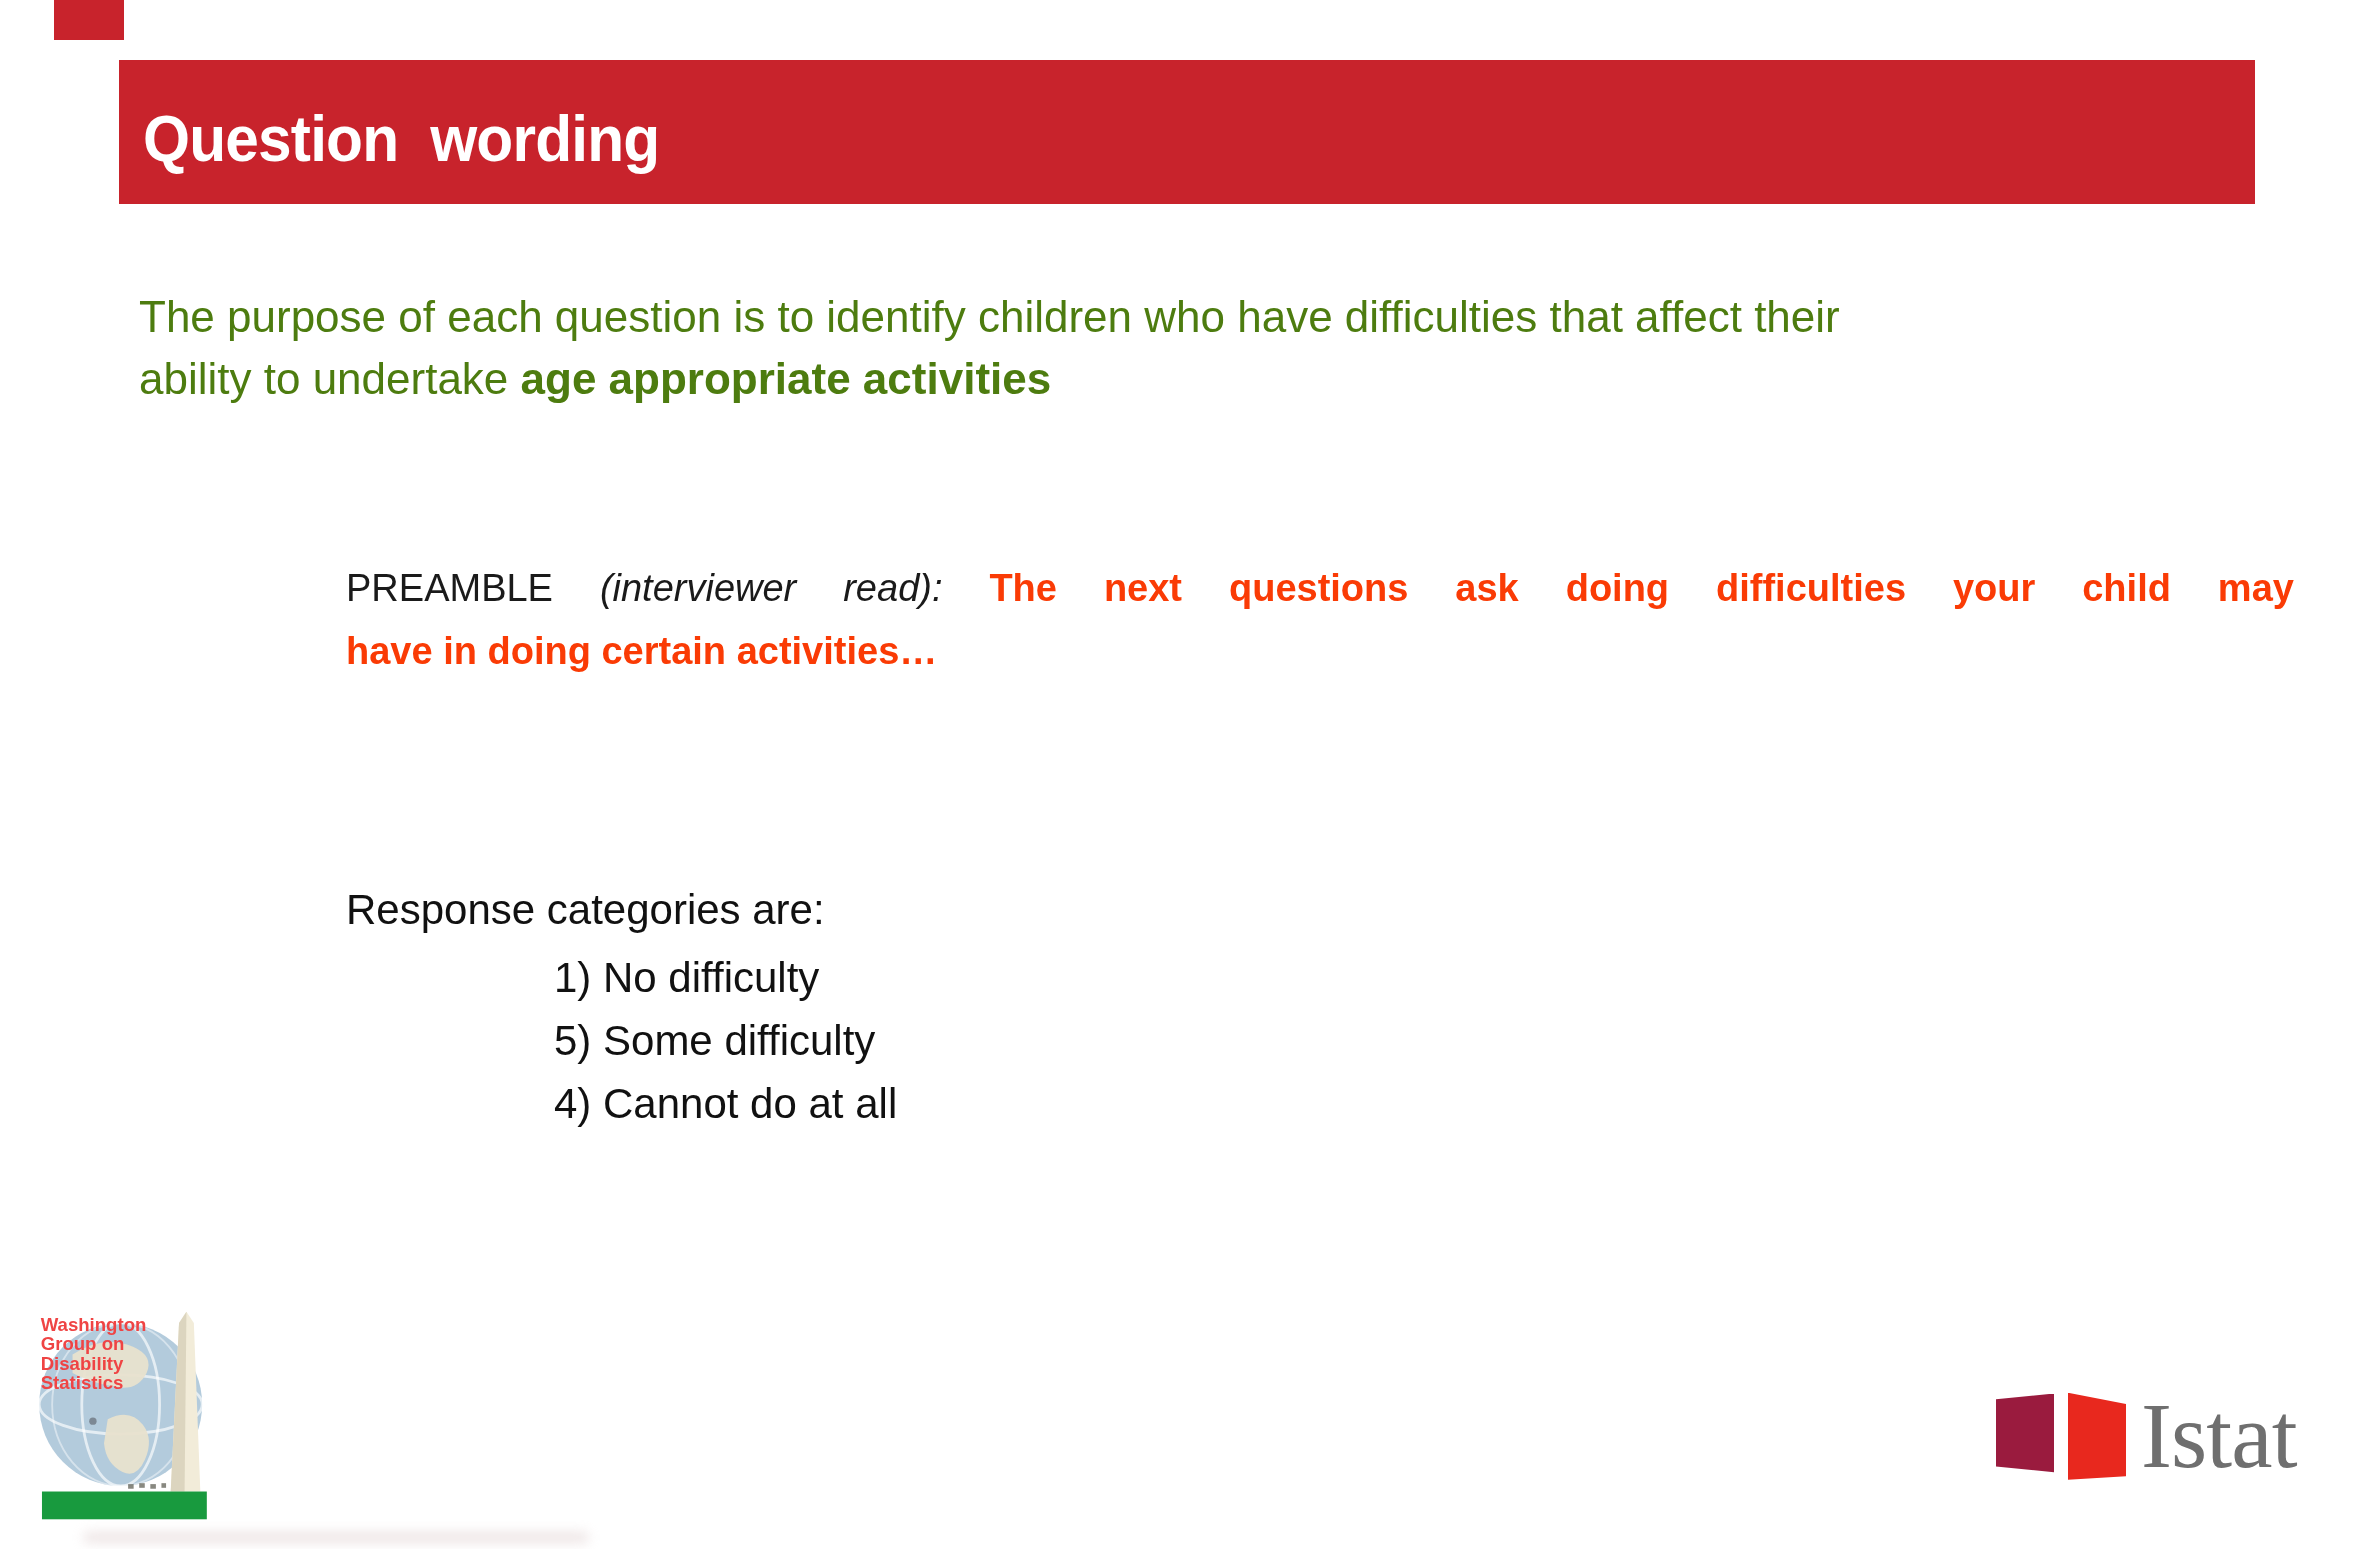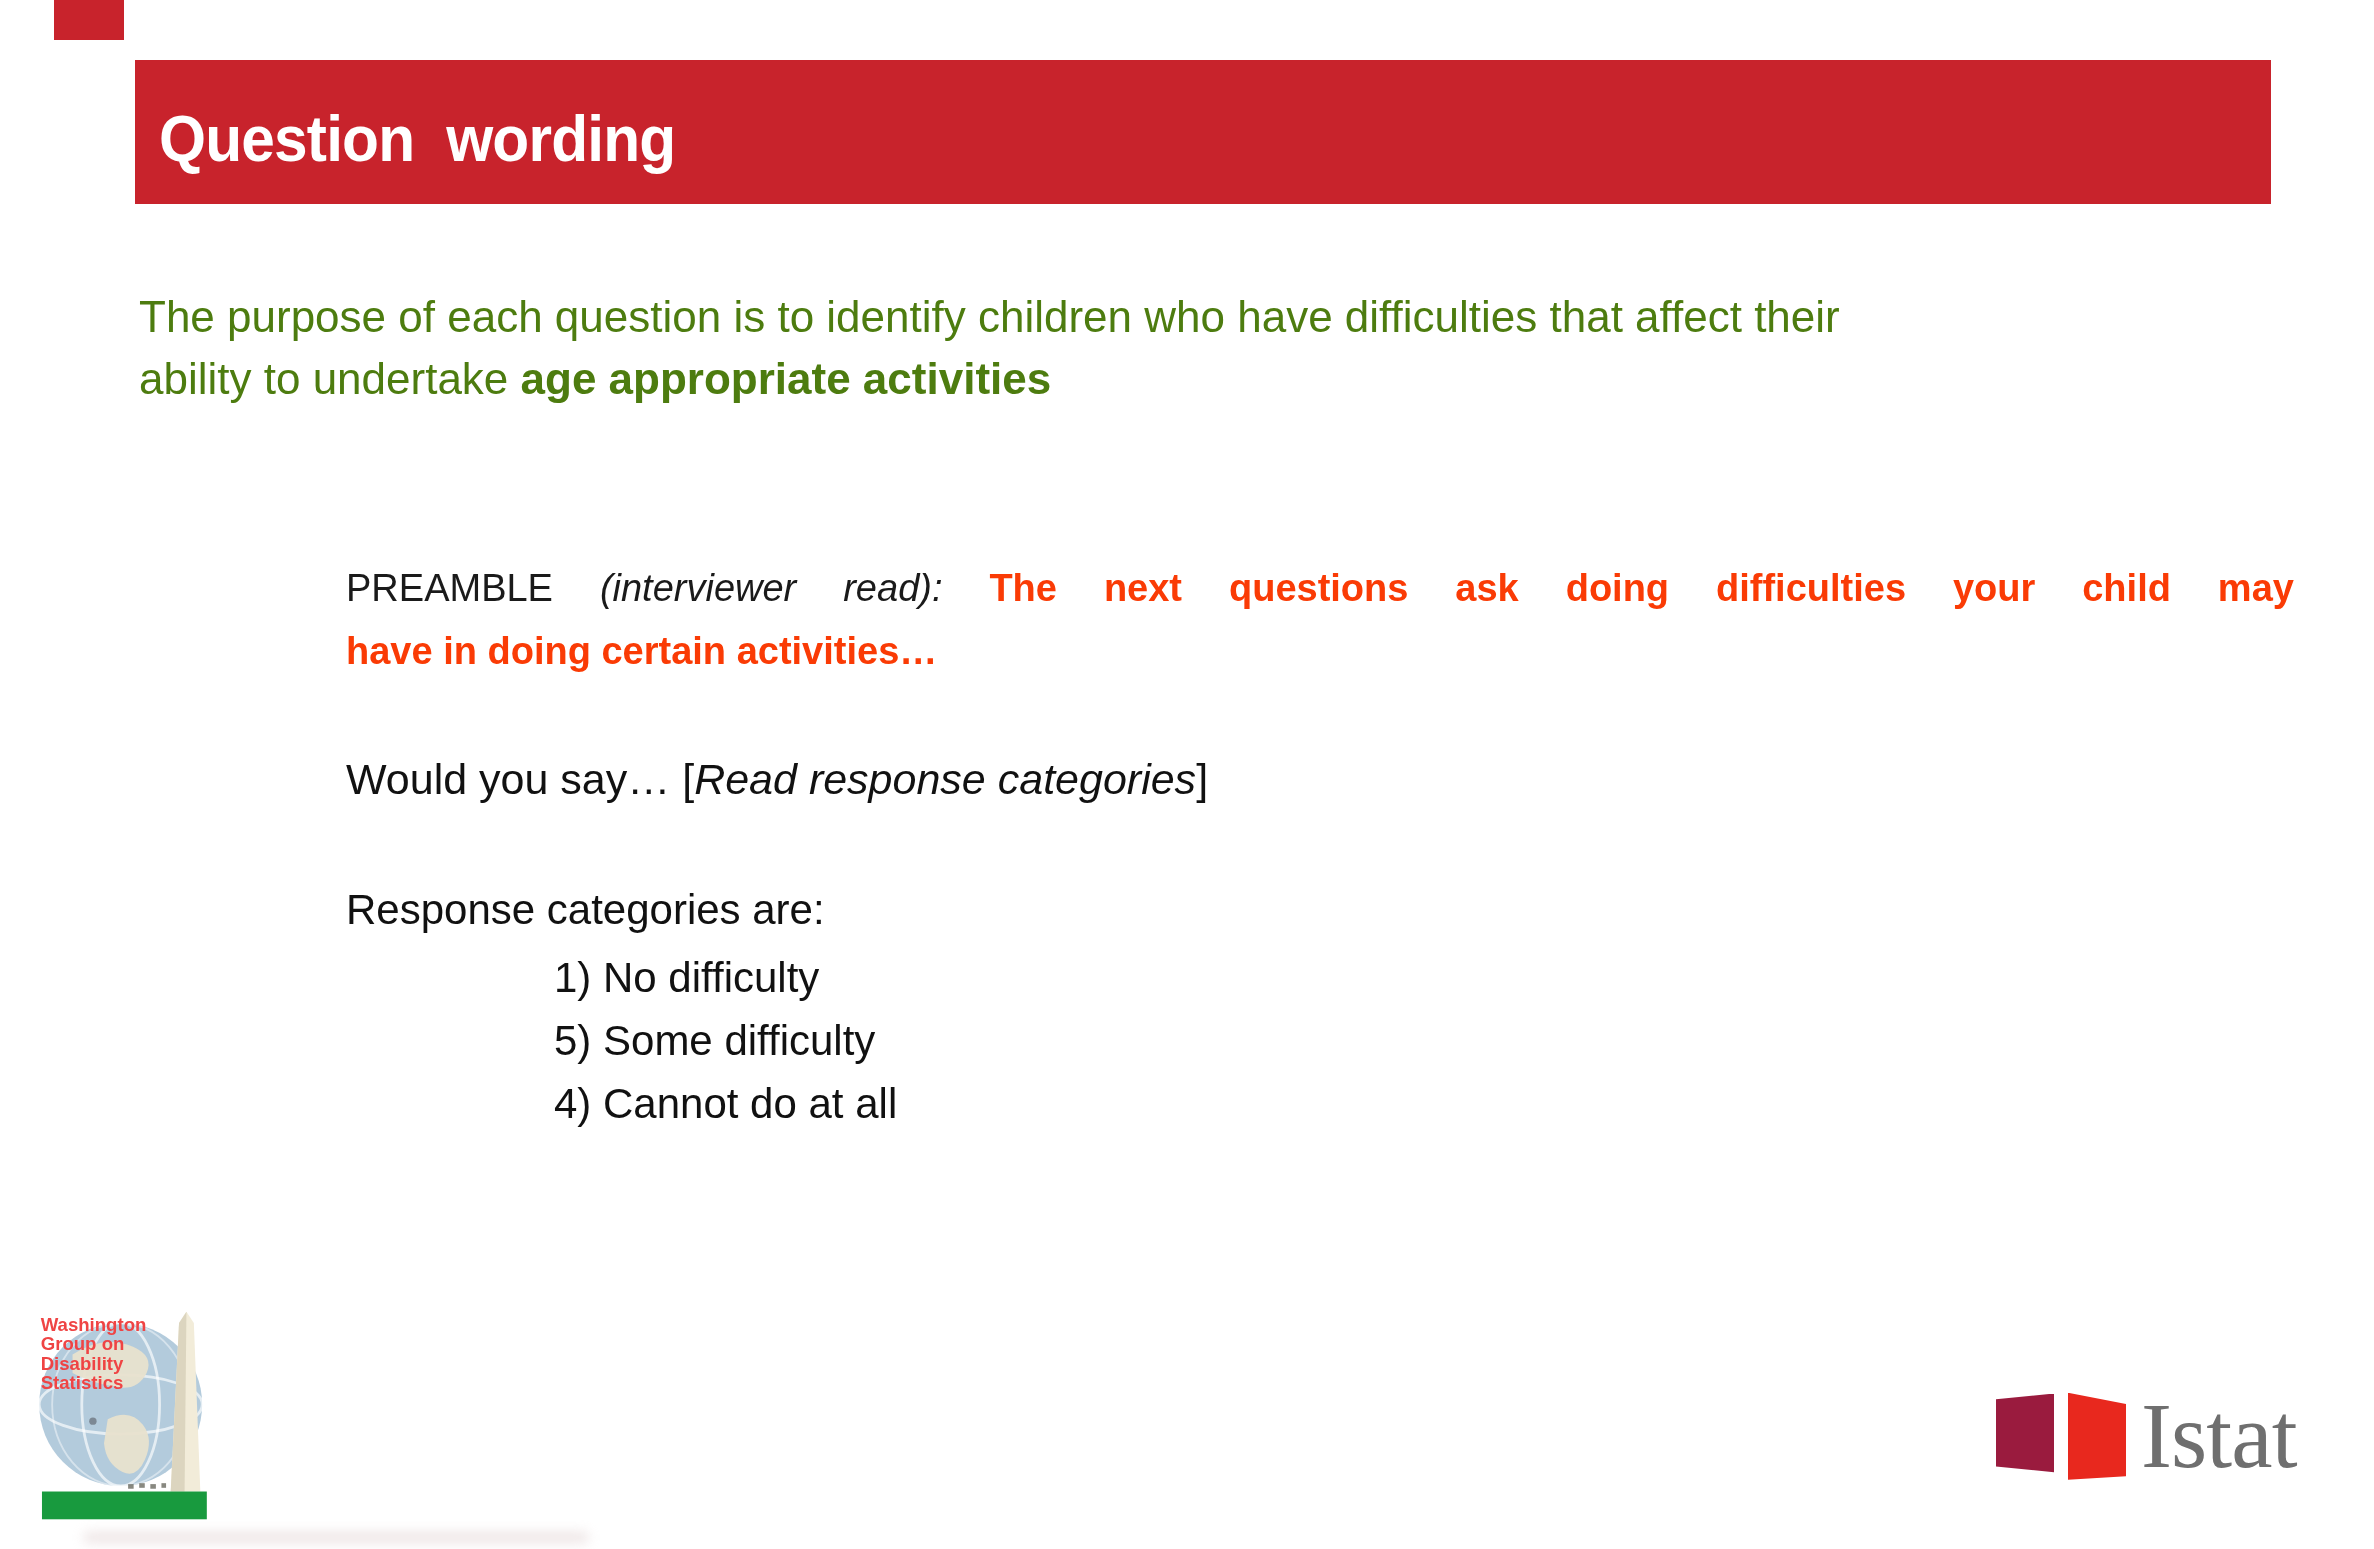--- a/index.html
+++ b/index.html
@@ -5,21 +5,21 @@
   html,body{margin:0;padding:0;background:#ffffff;}
   .slide{
     position:relative;width:2375px;height:1549px;background:#ffffff;overflow:hidden;
     font-family:"Liberation Sans",sans-serif;color:#1a1a1a;
   }
   
   .title-chip{position:absolute;left:54px;top:0;width:70px;height:40px;background:#C8232C;}
   
   .banner{
     position:absolute;left:119px;top:60px;width:2136px;height:144px;background:#C8232C;
-    display:flex;align-items:center;padding-top:13px;box-sizing:border-box;margin-left:16px;
+    display:flex;align-items:center;padding-top:13px;box-sizing:border-box;
   }
   .banner h1{
     margin:0 0 0 24px;color:#ffffff;font-size:65px;font-weight:bold;white-space:pre;
     letter-spacing:-0.9px;transform:scaleX(.93);transform-origin:left center;
   }
   
   .intro{
     position:absolute;left:139px;top:286px;width:2171px;margin:0;
     font-size:44px;line-height:62px;color:#4d7c0f;
   }
@@ -98,23 +98,20 @@
         <span class="tk-or">ask</span>
         <span class="tk-or">doing</span>
         <span class="tk-or">difficulties</span>
         <span class="tk-or">your</span>
         <span class="tk-or">child</span>
         <span class="tk-or">may</span>
       </div>
     <div class="preamble-line2">have in doing certain activities…</div>
   </div>
 
-  <p class="wys">
-    <span>Would you say… [</span><span class="it">Read response categories</span><span>]</span>
-  </p>
 
   <div class="resp-header">Response categories are:</div>
   <div class="resp-items" id="resp-items">
       <div>1) No difficulty</div>
       <div>5) Some difficulty</div>
       <div>4) Cannot do at all</div>
     </div>
 
   <div class="wg-logo">
     <svg class="wg-svg" viewBox="0 0 185 230">

